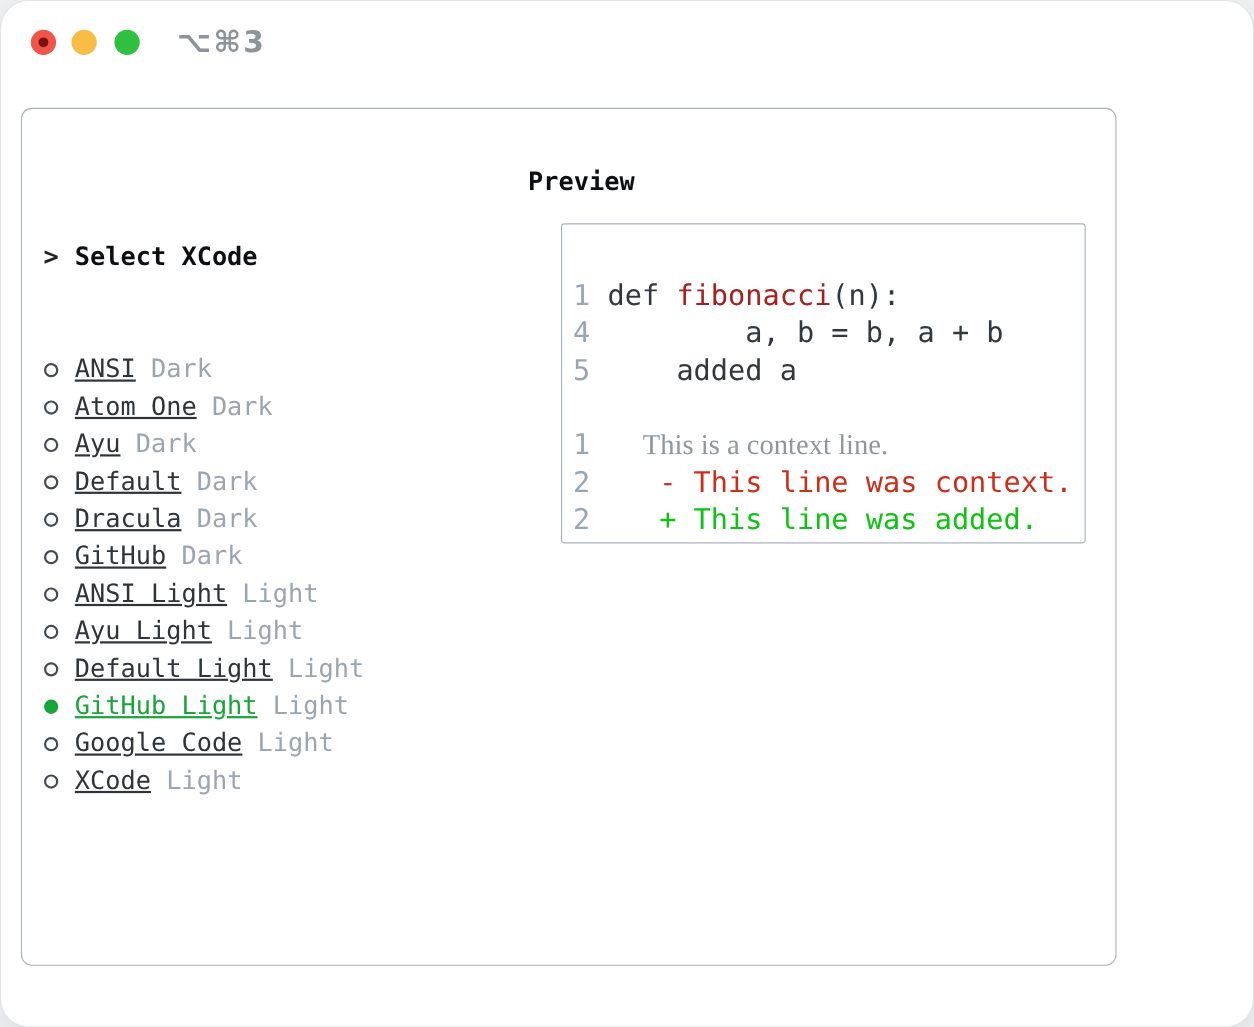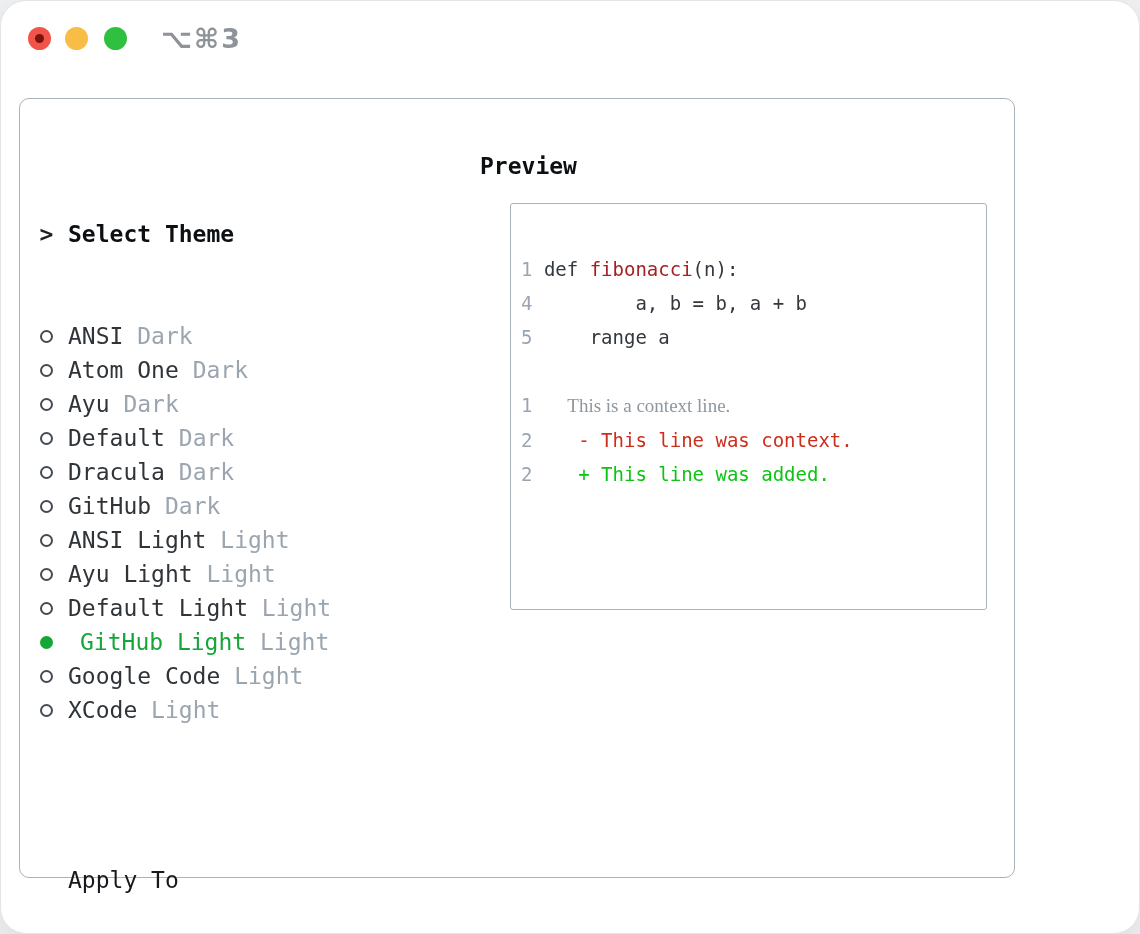--- a/index.html
+++ b/index.html
@@ -41,31 +41,31 @@
     position:absolute;left:18px;top:97px;width:996px;height:780px;
     border:1.5px solid var(--border-gray);border-radius:10px;background:#fff;
   }
   .left-col{position:absolute;left:20px;top:50px;font-size:23px;line-height:34px;white-space:pre;}
   .row{display:flex;align-items:center;height:34px;white-space:pre;}
   .slot{width:13px;margin-right:15px;display:flex;align-items:center;justify-content:center;flex:0 0 13px;}
   .dot{width:13px;height:13px;border:2px solid #454b52;border-radius:50%;}
   .dot.sel{background:var(--accent-green);border-color:var(--accent-green);}
   .cursor{font-weight:bold;color:#1d2126;font-size:23px;}
   .heading{font-weight:bold;color:#0d1013;}
-  .t-name{color:var(--name-dark);}
-  .t-name.sel{color:var(--accent-green);margin-left:12px;}
+  .t-name{color:var(--name-dark);text-decoration:underline;}
+  .t-name.sel{color:var(--accent-green);}
   .t-variant{color:var(--muted-gray);}
   .apply-heading{color:#15181c;padding-left:28px;height:34px;display:flex;align-items:center;margin-top:34px;}
   
   .preview-title{position:absolute;left:460px;top:50px;height:34px;display:flex;align-items:center;
     font-size:23px;font-weight:bold;color:#0d1013;}
   .preview-box{
-    position:absolute;left:490px;top:104px;width:477px;height:407px;
+    position:absolute;left:490px;top:104px;width:477px;height:291px;
     border:1.5px solid var(--border-gray);border-radius:3px;background:#fff;
-    padding:48px 0 0 10px;font-size:19px;line-height:34px;overflow:hidden;
+    padding:48px 0 0 10px;font-size:26px;line-height:34px;overflow:hidden;
   }
   .cline{white-space:pre;min-height:34px;line-height:34px;}
   .ln{display:inline-block;width:2ch;color:var(--linenum-gray);}
   .c-code{color:var(--code-dark);}
   .c-func{color:var(--func-red);}
   .c-number{color:var(--number-teal);}
   .c-builtin{color:var(--builtin-blue);}
   .c-context{color:#8f979e;font-family:Liberation Serif, serif;}
   .c-deleted{color:var(--deleted-red);}
   .c-added{color:var(--added-green);}
@@ -81,35 +81,34 @@
       </div>
     <div class="tl yellow"></div>
     <div class="tl green"></div>
     <div class="win-title">⌥⌘3</div>
   </div>
 
   <div class="panel">
 
     <div class="left-col">
       <div class="row">
-        <span class="slot"><span class="cursor">&gt;</span></span><span class="heading">Select Theme</span>
+        <span class="slot"><span class="cursor">&gt;</span></span><span class="heading">Select XCode</span>
       </div>
       <div id="theme-list"><div class="row"><span class="slot"><span class="dot"></span></span><span class="t-name">ANSI</span><span class="t-variant"> Dark</span></div><div class="row"><span class="slot"><span class="dot"></span></span><span class="t-name">Atom One</span><span class="t-variant"> Dark</span></div><div class="row"><span class="slot"><span class="dot"></span></span><span class="t-name">Ayu</span><span class="t-variant"> Dark</span></div><div class="row"><span class="slot"><span class="dot"></span></span><span class="t-name">Default</span><span class="t-variant"> Dark</span></div><div class="row"><span class="slot"><span class="dot"></span></span><span class="t-name">Dracula</span><span class="t-variant"> Dark</span></div><div class="row"><span class="slot"><span class="dot"></span></span><span class="t-name">GitHub</span><span class="t-variant"> Dark</span></div><div class="row"><span class="slot"><span class="dot"></span></span><span class="t-name">ANSI Light</span><span class="t-variant"> Light</span></div><div class="row"><span class="slot"><span class="dot"></span></span><span class="t-name">Ayu Light</span><span class="t-variant"> Light</span></div><div class="row"><span class="slot"><span class="dot"></span></span><span class="t-name">Default Light</span><span class="t-variant"> Light</span></div><div class="row"><span class="slot"><span class="dot sel"></span></span><span class="t-name sel">GitHub Light</span><span class="t-variant"> Light</span></div><div class="row"><span class="slot"><span class="dot"></span></span><span class="t-name">Google Code</span><span class="t-variant"> Light</span></div><div class="row"><span class="slot"><span class="dot"></span></span><span class="t-name">XCode</span><span class="t-variant"> Light</span></div></div>
 
-      <div class="apply-heading">Apply To</div>
       
 
       
     </div>
 
     <div class="preview-title">Preview</div>
     <div class="preview-box" id="preview-box">
         <div class="cline"><span class="ln">1</span><span class="c-code">def </span><span class="c-func">fibonacci</span><span class="c-code">(n):</span></div>
         <div class="cline"><span class="ln">4</span><span class="c-code">        a, b = b, a + b</span></div>
-        <div class="cline"><span class="ln">5</span><span class="c-code">    range a</span></div>
+        <div class="cline"><span class="ln">5</span><span class="c-code">    added a</span></div>
         <div class="cline"><span class="ln"></span></div>
         <div class="cline"><span class="ln">1</span><span class="c-context">     This is a context line.</span></div>
         <div class="cline"><span class="ln">2</span><span class="c-deleted">   - This line was context.</span></div>
         <div class="cline"><span class="ln">2</span><span class="c-added">   + This line was added.</span></div>
       </div>
 
   </div>
 </div>
 
 </body></html>

